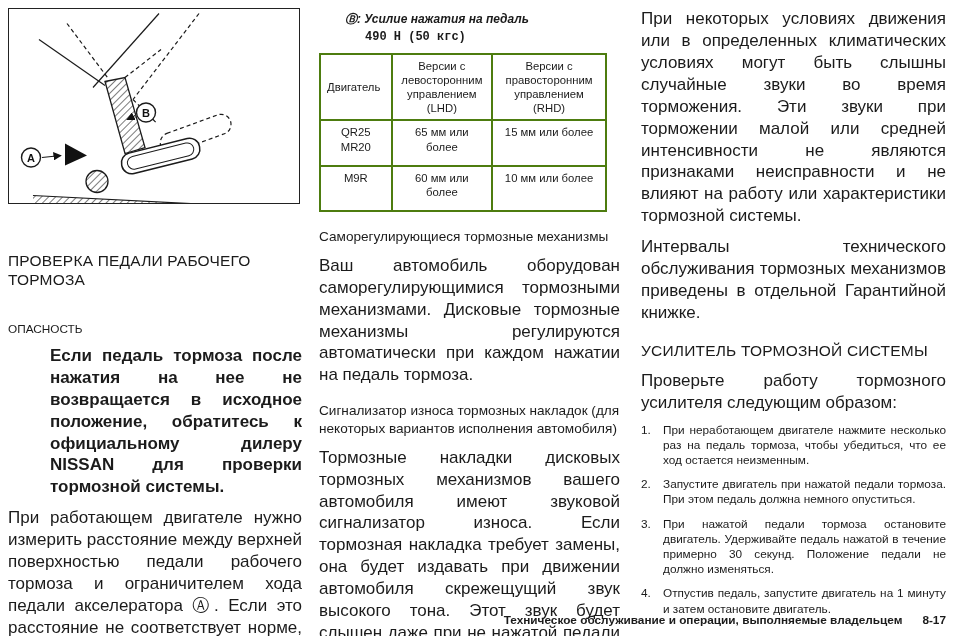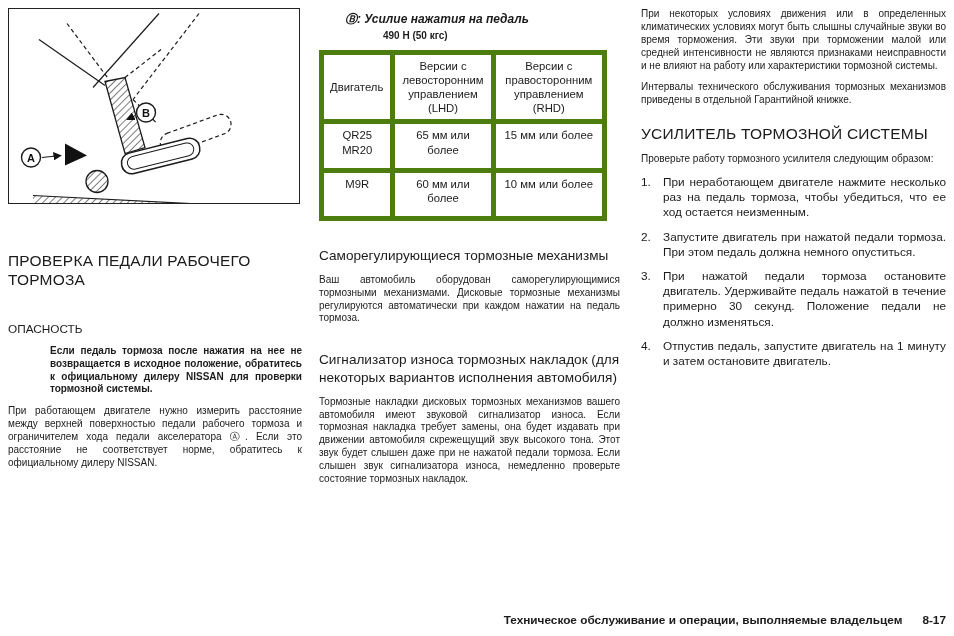--- a/index.html
+++ b/index.html
@@ -15,34 +15,34 @@
   .col-right { left:641px; width:305px; }
 
   .figure-box { width:292px; height:196px; border:1.5px solid #222; background:#fff; overflow:hidden; }
   .figure-box svg { width:100%; height:100%; display:block; }
   .ln   { stroke:#1b1b1b; stroke-width:1.2; fill:none; }
   .dash { stroke-dasharray:4 3; }
   .lbl  { font:700 11px "Liberation Sans",sans-serif; text-anchor:middle; fill:#111; }
 
   .h-main { font-size:15.5px; font-weight:400; line-height:1.22; letter-spacing:.2px; margin-top:48px; }
   .danger-title { font-weight:400; font-size:11.8px; margin-top:32px; }
-  .para, .bold-para { font-size:10px; line-height:1.29; text-align:justify; margin-top:9px; }
+  .para, .bold-para { font-size:17px; line-height:1.29; text-align:justify; margin-top:9px; }
   .bold-para { font-weight:700;margin-left:42px; }
 
   .force-label { font-weight:700; font-size:12px; margin:3px 0 2px 26px;font-style:italic; }
-  .force-value { font-weight:700; font-size:10px; margin:0 0 9px 64px; }
+  .force-value { font-weight:700; font-size:12px; margin:0 0 9px 46px;font-family:Liberation Mono, monospace; }
 
   table { border-collapse:collapse; width:288px; }
-  th, td { border:5px solid #4d7c0f; font-size:11.3px; padding:4px 6px; }
+  th, td { border:2px solid #4d7c0f; font-size:11.3px; padding:4px 6px; }
   th { font-weight:400; text-align:center; vertical-align:middle; line-height:1.25; }
   th.th-engine { text-align:left; }
   td { vertical-align:top; text-align:center; white-space:pre-line; line-height:1.3; padding-bottom:10px; }
   .w-engine { width:72px; } .w-lhd { width:101px; } .w-rhd { width:115px; }
 
-  .h-sub { font-size:13.6px; font-weight:400; line-height:1.3; margin-top:26px; }
+  .h-sub { font-size:13.6px; font-weight:400; line-height:1.3; margin-top:16px; }
   .col-right .h-main { margin-top:18px; }
 
   .steps { list-style:none; margin-top:9px; }
   .step { display:flex; gap:7px; font-size:11.8px; line-height:1.29; margin-bottom:9px; }
   .step-num { flex:0 0 15px; }
   .step-text { flex:1; text-align:justify; }
 
   .footer { position:absolute; right:8px; bottom:9px; display:flex; align-items:flex-start; gap:20px;
             font-weight:700; font-size:11.8px; }
 </style>

